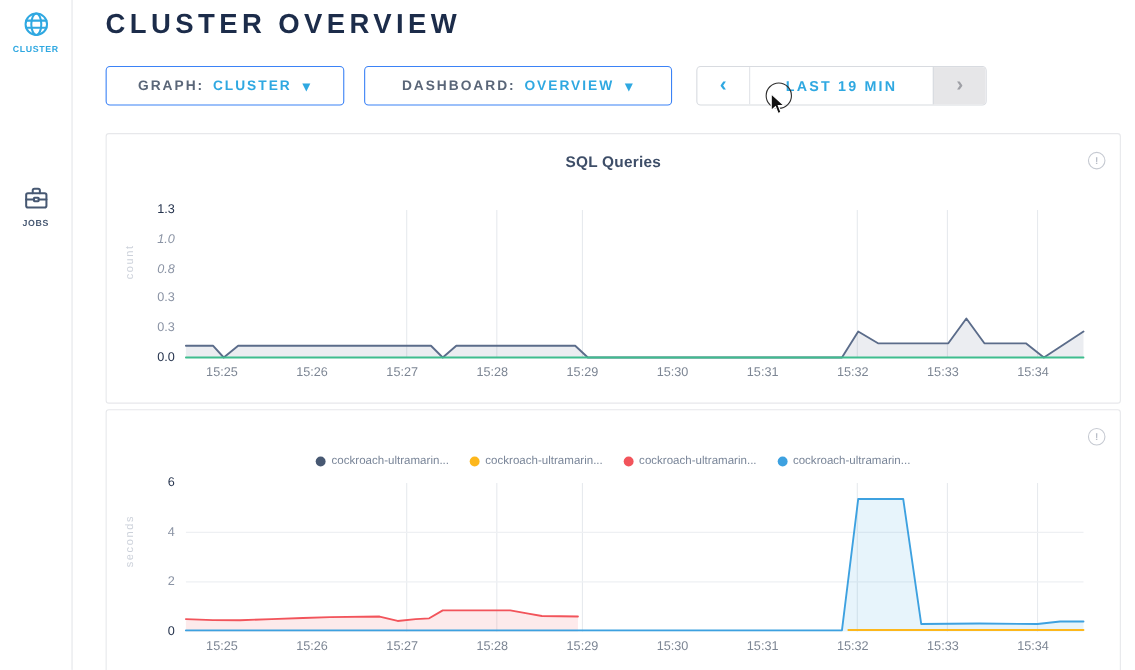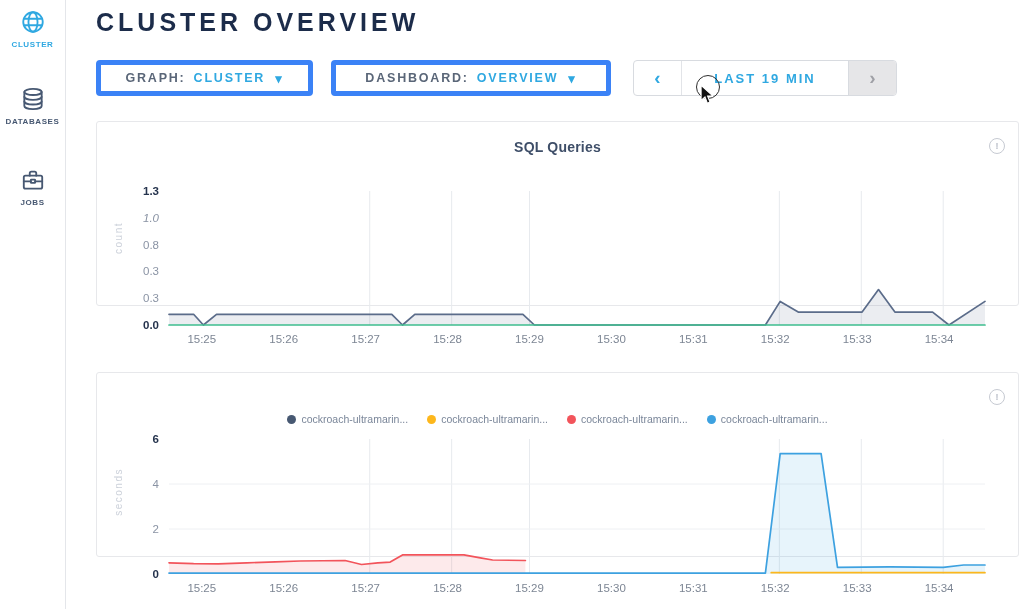--- a/index.html
+++ b/index.html
@@ -11,72 +11,63 @@
   
   .sidebar{position:absolute;left:0;top:0;width:65px;height:609px;background:#fff;border-right:1px solid #e4e6ea;}
   .side-item{position:absolute;left:0;width:65px;display:flex;flex-direction:column;align-items:center;gap:5px;cursor:pointer;}
   .side-item svg{stroke:#475872;fill:none;stroke-width:1.7;stroke-linecap:round;stroke-linejoin:round;}
   .side-item .slabel{font-size:8px;font-weight:bold;letter-spacing:.6px;color:#475872;}
   .side-item.active svg{stroke:#2fa8e1;}
   .side-item.active .slabel{color:#2fa8e1;}
   
   .page-title{position:absolute;left:96px;top:8px;margin:0;font-size:25px;font-weight:700;letter-spacing:4px;color:#1c2c4a;}
   
-  .dropdown{position:absolute;top:60px;height:36px;border:5px solid #3b82f6;border-radius:4px;background:#fff;
+  .dropdown{position:absolute;top:60px;height:36px;border:1px solid #3b82f6;border-radius:4px;background:#fff;
     display:flex;align-items:center;justify-content:center;gap:8px;font-size:12.5px;font-weight:700;letter-spacing:1.8px;cursor:pointer;box-sizing:border-box;}
   .dd-label{color:#5a6678;}
   .dd-value{color:#2fa8e1;}
   .dd-caret{color:#2fa8e1;font-size:13px;margin-left:2px;line-height:1;}
   #graph-dd{left:96px;width:217px;}
   #dash-dd{left:331px;width:280px;}
   .timesel{position:absolute;left:633px;top:60px;width:264px;height:36px;border:1px solid #d8dbe0;border-radius:4px;background:#fff;display:flex;box-sizing:border-box;overflow:hidden;}
   .timesel .seg{display:flex;align-items:center;justify-content:center;box-sizing:border-box;}
   .ts-prev{width:48px;border-right:1px solid #e2e4e8;color:#2fa8e1;font-size:19px;font-weight:700;cursor:pointer;}
   .ts-label{flex:1;color:#2fa8e1;font-size:13px;font-weight:700;letter-spacing:2px;cursor:pointer;}
   .ts-next{width:48px;background:#e6e6e8;border-left:1px solid #d8dbe0;color:#9fa0a6;font-size:19px;font-weight:700;cursor:default;}
   
-  .card{position:absolute;left:96px;width:923px;height:185px;background:#fff;border:1px solid #e7e8eb;border-radius:3px;box-sizing:border-box;}
+  .card{position:absolute;left:96px;width:923px;height:246px;background:#fff;border:1px solid #e7e8eb;border-radius:3px;box-sizing:border-box;}
   #chart1{top:121px;}
   #chart2{top:372px;}
   .chart-title{position:absolute;left:0;top:17px;width:100%;margin:0;text-align:center;font-size:14px;font-weight:700;color:#3e4e68;letter-spacing:.2px;}
   .info-icon{position:absolute;right:13px;top:16px;width:14px;height:14px;border:1px solid #c6cad2;border-radius:50%;
     color:#b9bec8;font-size:9px;font-weight:700;display:flex;align-items:center;justify-content:center;cursor:pointer;}
   .ylabel{position:absolute;left:16px;color:#ccd1da;font-size:10px;letter-spacing:1.5px;writing-mode:vertical-rl;transform:rotate(180deg);}
   #chart1 .ylabel{top:100px;}
   #chart2 .ylabel{top:95px;}
   .ytick{position:absolute;left:0;height:16px;line-height:16px;text-align:right;font-size:11.5px;color:#8a93a4;}
-  .ytick.strong{color:#25334d;font-weight:700;}
+  .ytick.strong{color:#25334d;font-weight:400;}
   .xtick{position:absolute;height:14px;line-height:14px;text-align:center;font-size:11.5px;color:#7d8694;}
   .legend{position:absolute;left:0;top:40px;width:100%;display:flex;justify-content:center;gap:19px;}
   .legend-item{display:flex;align-items:center;gap:5px;font-size:10.5px;color:#7a8699;}
   .legend-item .dot{width:9px;height:9px;border-radius:50%;display:inline-block;}
   
   .click-circle{position:absolute;left:696px;top:75px;width:22px;height:22px;border:1.5px solid #2e2e2e;border-radius:50%;background:transparent;z-index:50;}
   .cursor{position:absolute;left:700px;top:84px;z-index:51;}
 </style>
 </head>
 <body>
 
 <aside class="sidebar">
   <div class="side-item active" style="top:9px">
     <svg width="26" height="26" viewBox="0 0 24 24">
       <circle cx="12" cy="12" r="9"></circle>
         <ellipse cx="12" cy="12" rx="4.2" ry="9"></ellipse>
       <path d="M3.5 9h17M3.5 15h17"></path>
     </svg>
     <span class="slabel">CLUSTER</span>
-  </div>
-  <div class="side-item" style="top:86px">
-    <svg width="26" height="26" viewBox="0 0 24 24">
-      <ellipse cx="12" cy="5.5" rx="8" ry="2.8"></ellipse>
-      <path d="M4 5.5v13c0 1.55 3.58 2.8 8 2.8s8-1.25 8-2.8v-13"></path>
-      <path d="M4 10c0 1.55 3.58 2.8 8 2.8s8-1.25 8-2.8"></path>
-      <path d="M4 14.3c0 1.55 3.58 2.8 8 2.8s8-1.25 8-2.8"></path>
-    </svg>
-    <span class="slabel">DATABASES</span>
   </div>
   <div class="side-item" style="top:167px">
     <svg width="26" height="26" viewBox="0 0 24 24">
       <rect x="3.5" y="8" width="17" height="12" rx="1.5"></rect>
       <path d="M9 8V5.8c0-.8.7-1.5 1.5-1.5h3c.8 0 1.5.7 1.5 1.5V8"></path>
       <path d="M3.5 13.2H10M14 13.2h6.5"></path>
       <rect x="10" y="11.7" width="4" height="3" rx="0.5"></rect>
     </svg>
     <span class="slabel">JOBS</span>
   </div>
@@ -104,21 +95,21 @@
   </div>
 </div>
 
 <section class="card" id="chart1">
   <h2 class="chart-title">SQL Queries</h2>
   <span class="info-icon">!</span>
   <span class="ylabel">count</span>
 <div class="ytick strong" style="top: 195px; width: 62px;">0.0</div>
     <div class="ytick" style="top: 168.2px; width: 62px;">0.3</div>
     <div class="ytick" style="top: 141.4px; width: 62px;">0.3</div>
-    <div class="ytick" style="top: 114.6px; width: 62px;">0.8</div>
+    <div class="ytick" style="top: 114.6px; width: 62px; font-style: italic;">0.8</div>
     <div class="ytick" style="top: 87.8px; width: 62px; font-style: italic;">1.0</div>
     <div class="ytick strong" style="top: 61px; width: 62px;">1.3</div>
     <div class="xtick" style="left: 79.7711px; width: 50px; top: 210px;">15:25</div>
     <div class="xtick" style="left: 161.699px; width: 50px; top: 210px;">15:26</div>
     <div class="xtick" style="left: 243.627px; width: 50px; top: 210px;">15:27</div>
     <div class="xtick" style="left: 325.554px; width: 50px; top: 210px;">15:28</div>
     <div class="xtick" style="left: 407.482px; width: 50px; top: 210px;">15:29</div>
     <div class="xtick" style="left: 489.41px; width: 50px; top: 210px;">15:30</div>
     <div class="xtick" style="left: 571.337px; width: 50px; top: 210px;">15:31</div>
     <div class="xtick" style="left: 653.265px; width: 50px; top: 210px;">15:32</div>

